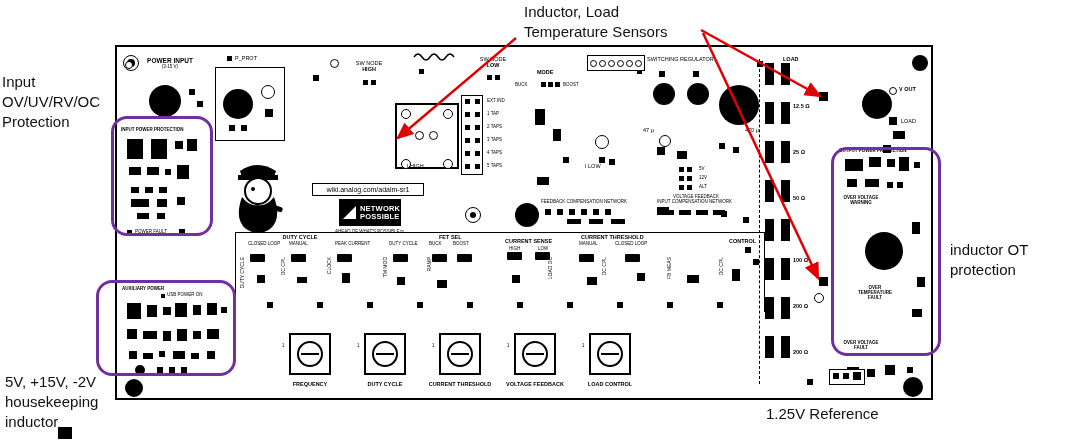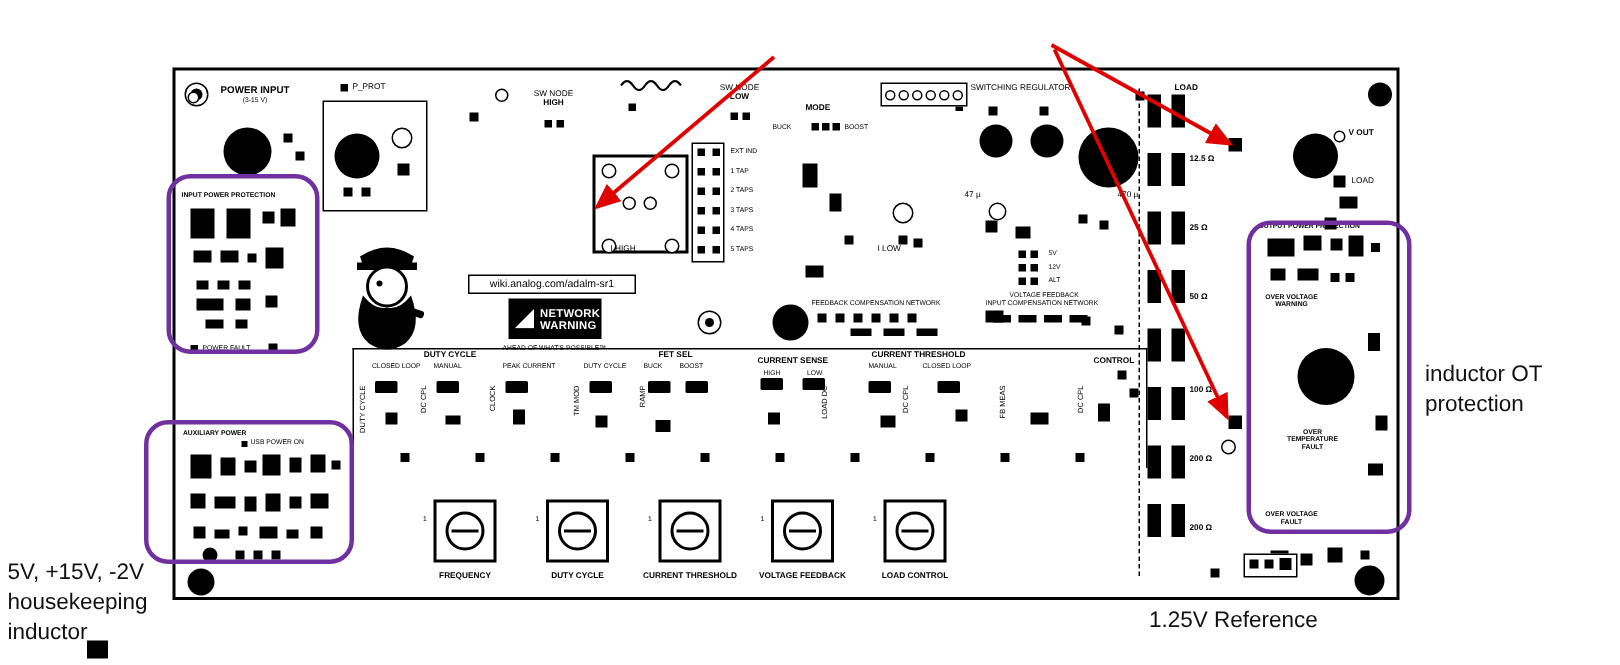--- a/index.html
+++ b/index.html
@@ -41,20 +41,29 @@
           color:#fff; display:flex; align-items:center; gap:4px; padding:2px 4px; }
   .logo .tri { width:13px; height:13px; background:#fff;
                clip-path:polygon(0 100%, 100% 100%, 100% 0); flex:none; }
   .logo .txt { font-size:7.5px; font-weight:bold; line-height:1.02; letter-spacing:.2px; }
 </style>
 </head>
 <body>
 
 <div class="canvas">
 
+  <div class="ann" style="left:524px;top:2px;">
+    <div>Inductor, Load</div>
+    <div>Temperature Sensors</div>
+  </div>
+  <div class="ann" style="left:2px;top:72px;">
+    <div>Input</div>
+    <div>OV/UV/RV/OC</div>
+    <div>Protection</div>
+  </div>
   <div class="ann" style="left:5px;top:372px;">
     <div>5V, +15V, -2V</div>
     <div>housekeeping</div>
     <div>inductor</div>
   </div>
   <div class="ann" style="left:950px;top:240px;">
     <div>inductor OT</div>
     <div>protection</div>
   </div>
   <div class="ann" style="left:766px;top:404px;">
@@ -309,21 +318,21 @@
     <div class="t s4" style="left:582px;top:137px;">ALT</div>
     <div class="t s4" style="left:556px;top:147px;">VOLTAGE FEEDBACK</div>
 
     <div class="box" style="left:195px;top:136px;width:112px;height:13px;display:flex;align-items:center;justify-content:center;font-size:7px;">
       <span>wiki.analog.com/adalm-sr1</span>
     </div>
     <div class="logo">
       <div class="tri"></div>
       <div class="txt">
         <div>NETWORK</div>
-        <div>WARNING</div>
+        <div>POSSIBLE</div>
       </div>
     </div>
     <div class="t s4" style="left:218px;top:182px;">AHEAD OF WHAT'S POSSIBLE™</div>
 
     <div class="t s4" style="left:424px;top:152px;">FEEDBACK COMPENSATION NETWORK</div>
     <div class="t s4" style="left:540px;top:152px;">INPUT COMPENSATION NETWORK</div>
 
     <div style="position:absolute;left:118px;top:185px;width:530px;height:80px;border-top:1px solid #000;border-left:1px solid #000;border-right:1px solid #000;"></div>
 
     <div class="t s5 b ctr" style="left:128px;top:187px;width:110px;">DUTY CYCLE</div>

